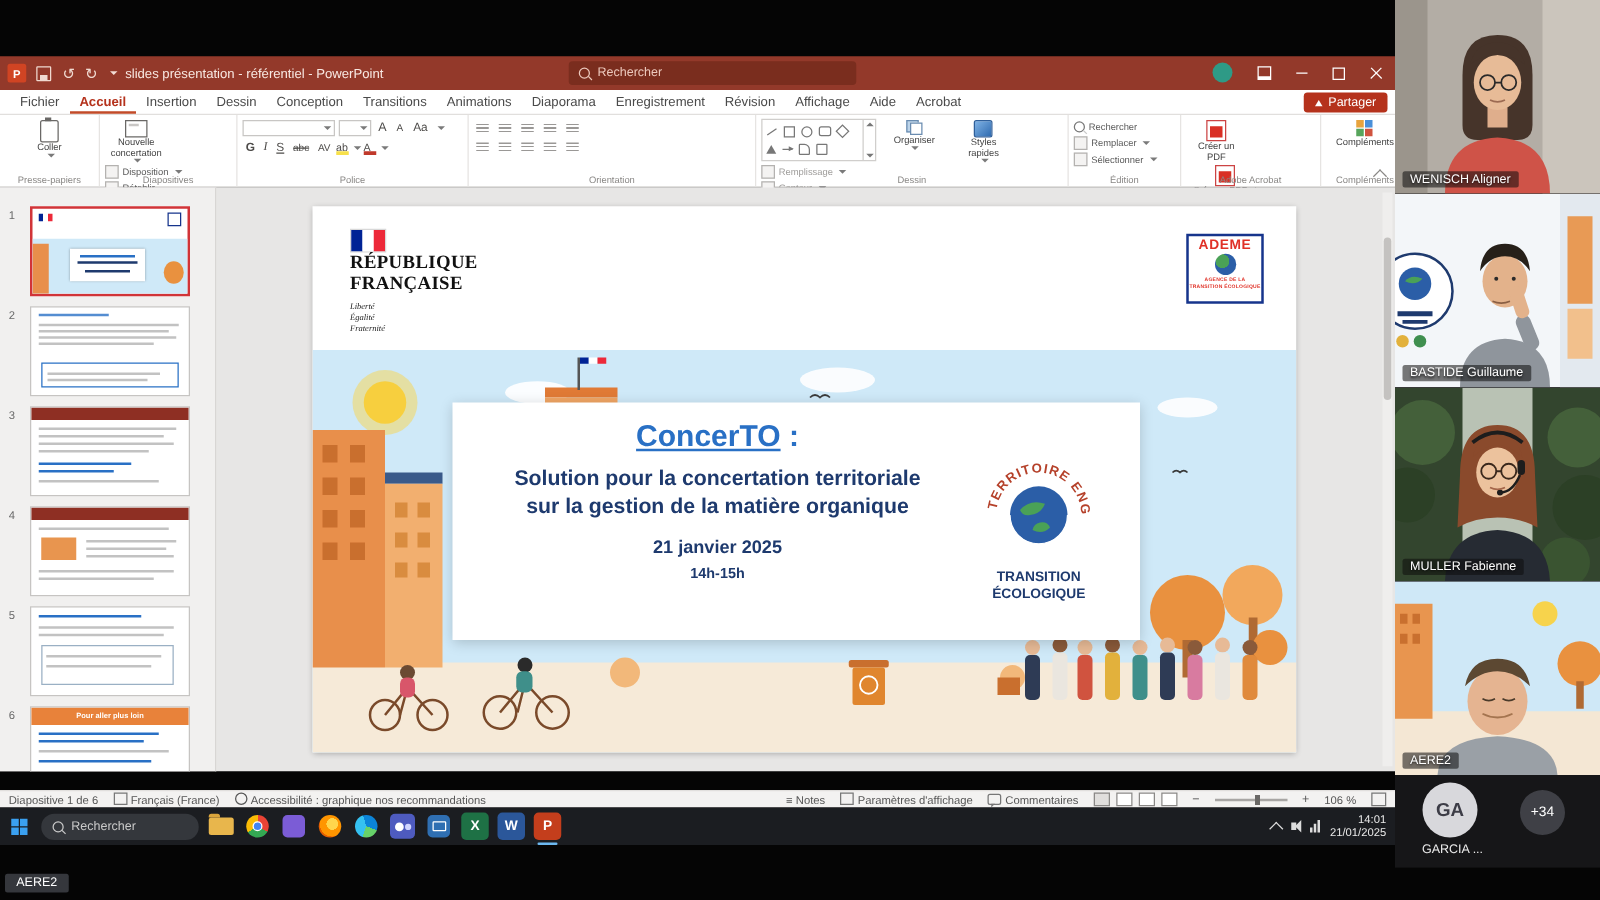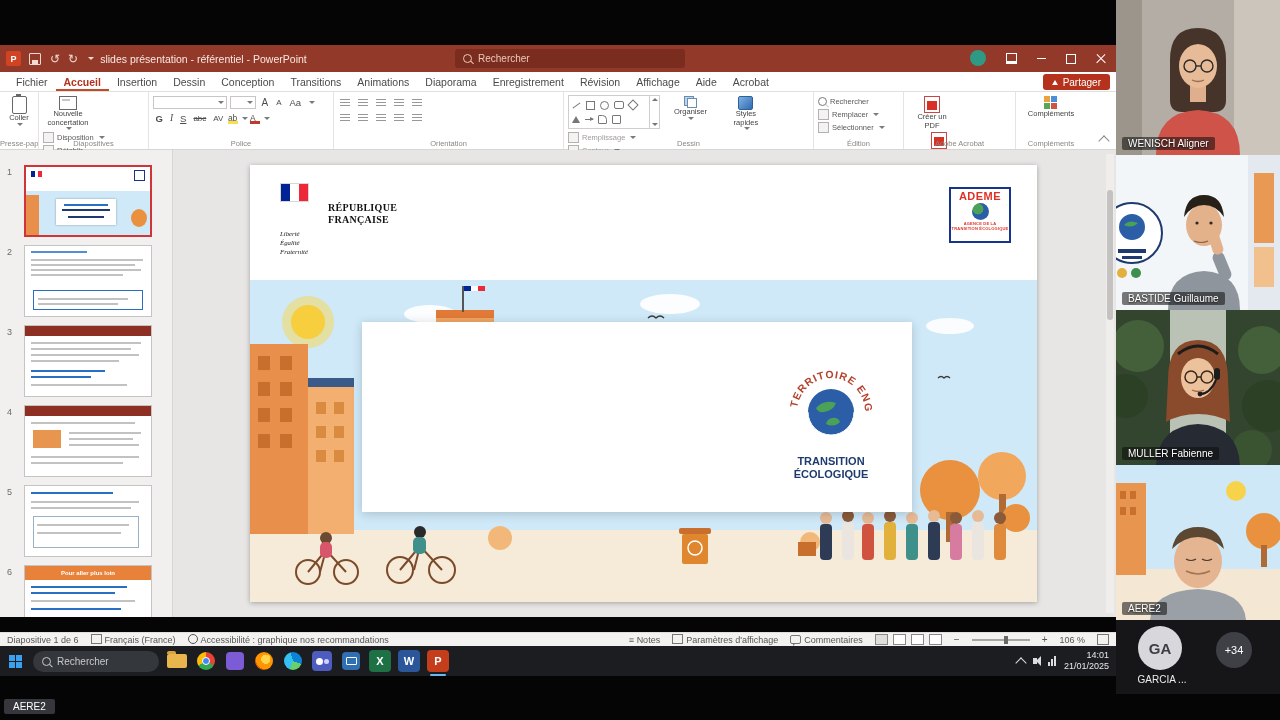--- a/index.html
+++ b/index.html
@@ -92,21 +92,21 @@
   .thumb.sel{border:2px solid #d13438;}
   .thumb .ln{position:absolute;height:2px;background:#c2c2c2;}
   .thumb .bl{position:absolute;height:2px;background:#2970c5;}
 
   #slidecanvas{position:absolute;left:250px;top:15px;width:787px;height:437px;background:#fff;box-shadow:0 1px 5px rgba(0,0,0,.3);}
   #illnamed{position:absolute;left:0;bottom:0;width:787px;height:322px;}
   
   #rf-logo{position:absolute;left:30px;top:18px;width:110px;}
   #rf-flag{width:27px;height:17px;display:flex;border:0.5px solid #d8d8d8;}
   #rf-flag i{flex:1;} #rf-flag i:nth-child(1){background:#002395;} #rf-flag i:nth-child(2){background:#fff;} #rf-flag i:nth-child(3){background:#ED2939;}
-  .rf-line{font-family:"Liberation Serif",serif;font-weight:bold;font-size:10px;color:#111;line-height:1.15;letter-spacing:.3px;margin-left:48px;}
+  .rf-line{font-family:"Liberation Serif",serif;font-weight:bold;font-size:15px;color:#111;line-height:1.15;letter-spacing:.3px;}
   .rf-motto{font-family:"Liberation Serif",serif;font-style:italic;font-size:6.8px;color:#222;line-height:1.35;margin-top:4px;}
   
   #ademe-logo{position:absolute;left:699px;top:22px;width:62px;height:56px;border:2px solid #16348c;background:#fff;box-sizing:border-box;text-align:center;}
   #ademe-name{font-size:11px;font-weight:bold;color:#e03127;letter-spacing:.5px;margin-top:1px;}
   #ademe-globe{width:17px;height:17px;border-radius:50%;margin:1px auto;background:radial-gradient(circle at 35% 35%,#4aa157 0 35%,#2b5ea7 36% 100%);}
   #ademe-tag{font-size:4px;font-weight:bold;color:#e03127;line-height:1.25;letter-spacing:.2px;}
   
   #titlecard{position:absolute;left:112px;top:157px;width:550px;height:190px;background:#fff;box-shadow:0 2px 10px rgba(0,0,0,.18);box-sizing:border-box;}
   #cardtext{padding:14px 140px 0 14px;text-align:center;}
   #card-title{font-size:24px;font-weight:bold;color:#2970c5;}
@@ -218,21 +218,21 @@
     <span class="tab">Aide</span>
     <span class="tab">Acrobat</span>
     <div id="share-btn">
       <span class="share-arrow"></span>
       <span>Partager</span>
     </div>
   </div>
 
   <div class="abs" id="ribbon">
 
-    <div class="rgroup" style="width:39px;text-align:center;">
+    <div class="rgroup" style="width:80px;text-align:center;">
       <div class="bigbtn">
         <span class="clip"></span>
         <span>Coller</span>
           <span class="cv"></span>
       </div>
       <div class="rcaption">Presse-papiers</div>
     </div>
 
     <div class="rgroup" style="width:110px;">
       <div class="bigbtn" style="width:44px;">
@@ -593,20 +593,29 @@
         </div>
       </div>
 
       <div id="ademe-logo">
         <div id="ademe-name">ADEME</div>
         <div id="ademe-globe"></div>
         <div id="ademe-tag">AGENCE DE LA TRANSITION ÉCOLOGIQUE</div>
       </div>
 
       <div id="titlecard">
+        <div id="cardtext">
+          <div id="card-title"><span class="u">ConcerTO</span><span> :</span></div>
+          <div id="card-sub">
+            <div>Solution pour la concertation territoriale</div>
+            <div>sur la gestion de la matière organique</div>
+          </div>
+          <div id="card-date">21 janvier 2025</div>
+          <div id="card-time">14h-15h</div>
+        </div>
         <div id="te-logo">
           <svg width="114" height="88" viewBox="0 0 114 88" xmlns="http://www.w3.org/2000/svg">
             <defs>
                 <path id="tearc" d="M 23,50 A 34,34 0 1 1 91,50" fill="none"></path>
               </defs>
             <circle cx="57" cy="48" r="40" fill="#fff"></circle>
             <circle cx="57" cy="50" r="23" fill="#2b5ea7"></circle>
             <path d="M42 46 q8 -9 20 -5 q-3 8 -12 9 q-6 1 -8 -4" fill="#4aa157"></path>
             <path d="M52 62 q8 4 14 -2 q-2 -5 -8 -4 q-5 1 -6 6" fill="#4aa157"></path>
             <path d="M34 50 a23 23 0 0 0 46 0" stroke="#fff" stroke-width="1" fill="none"></path>

